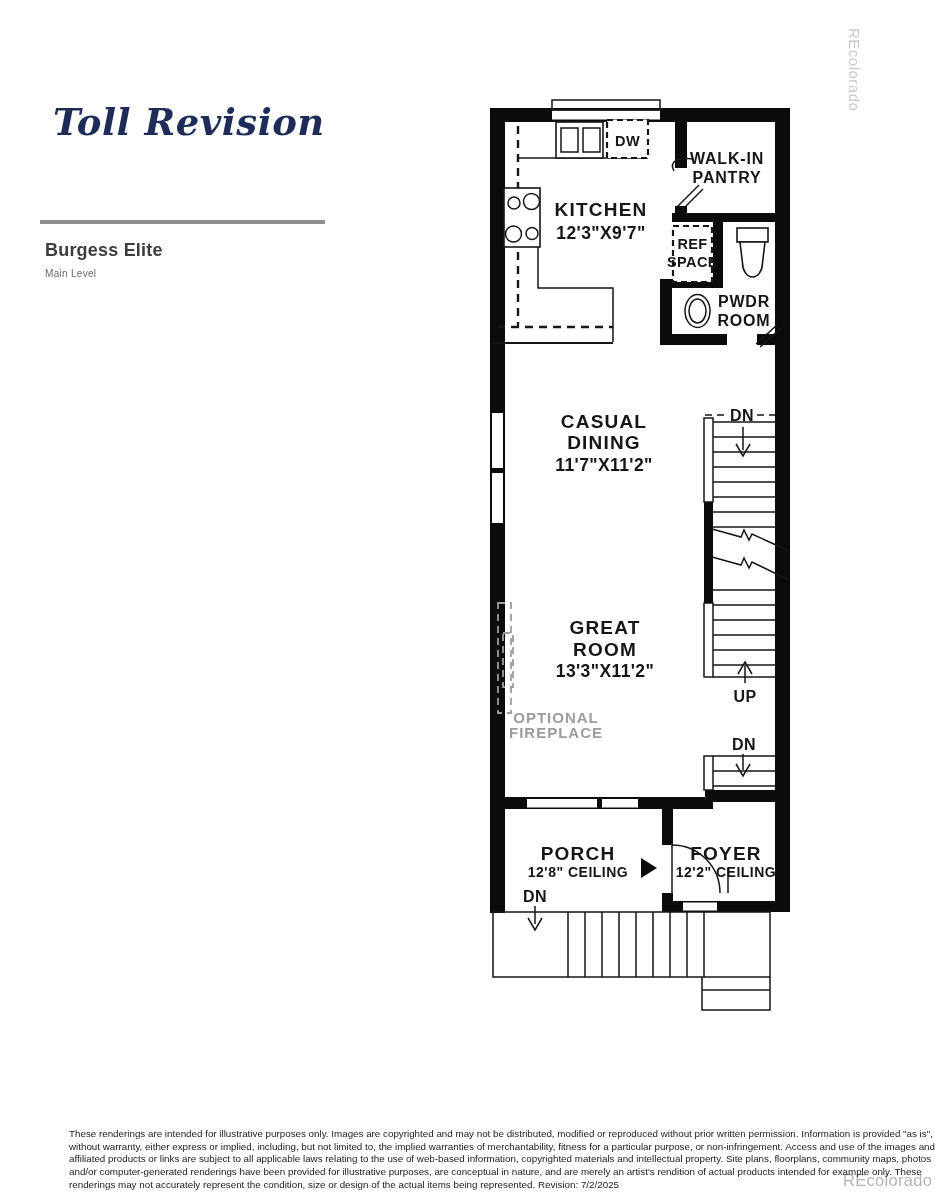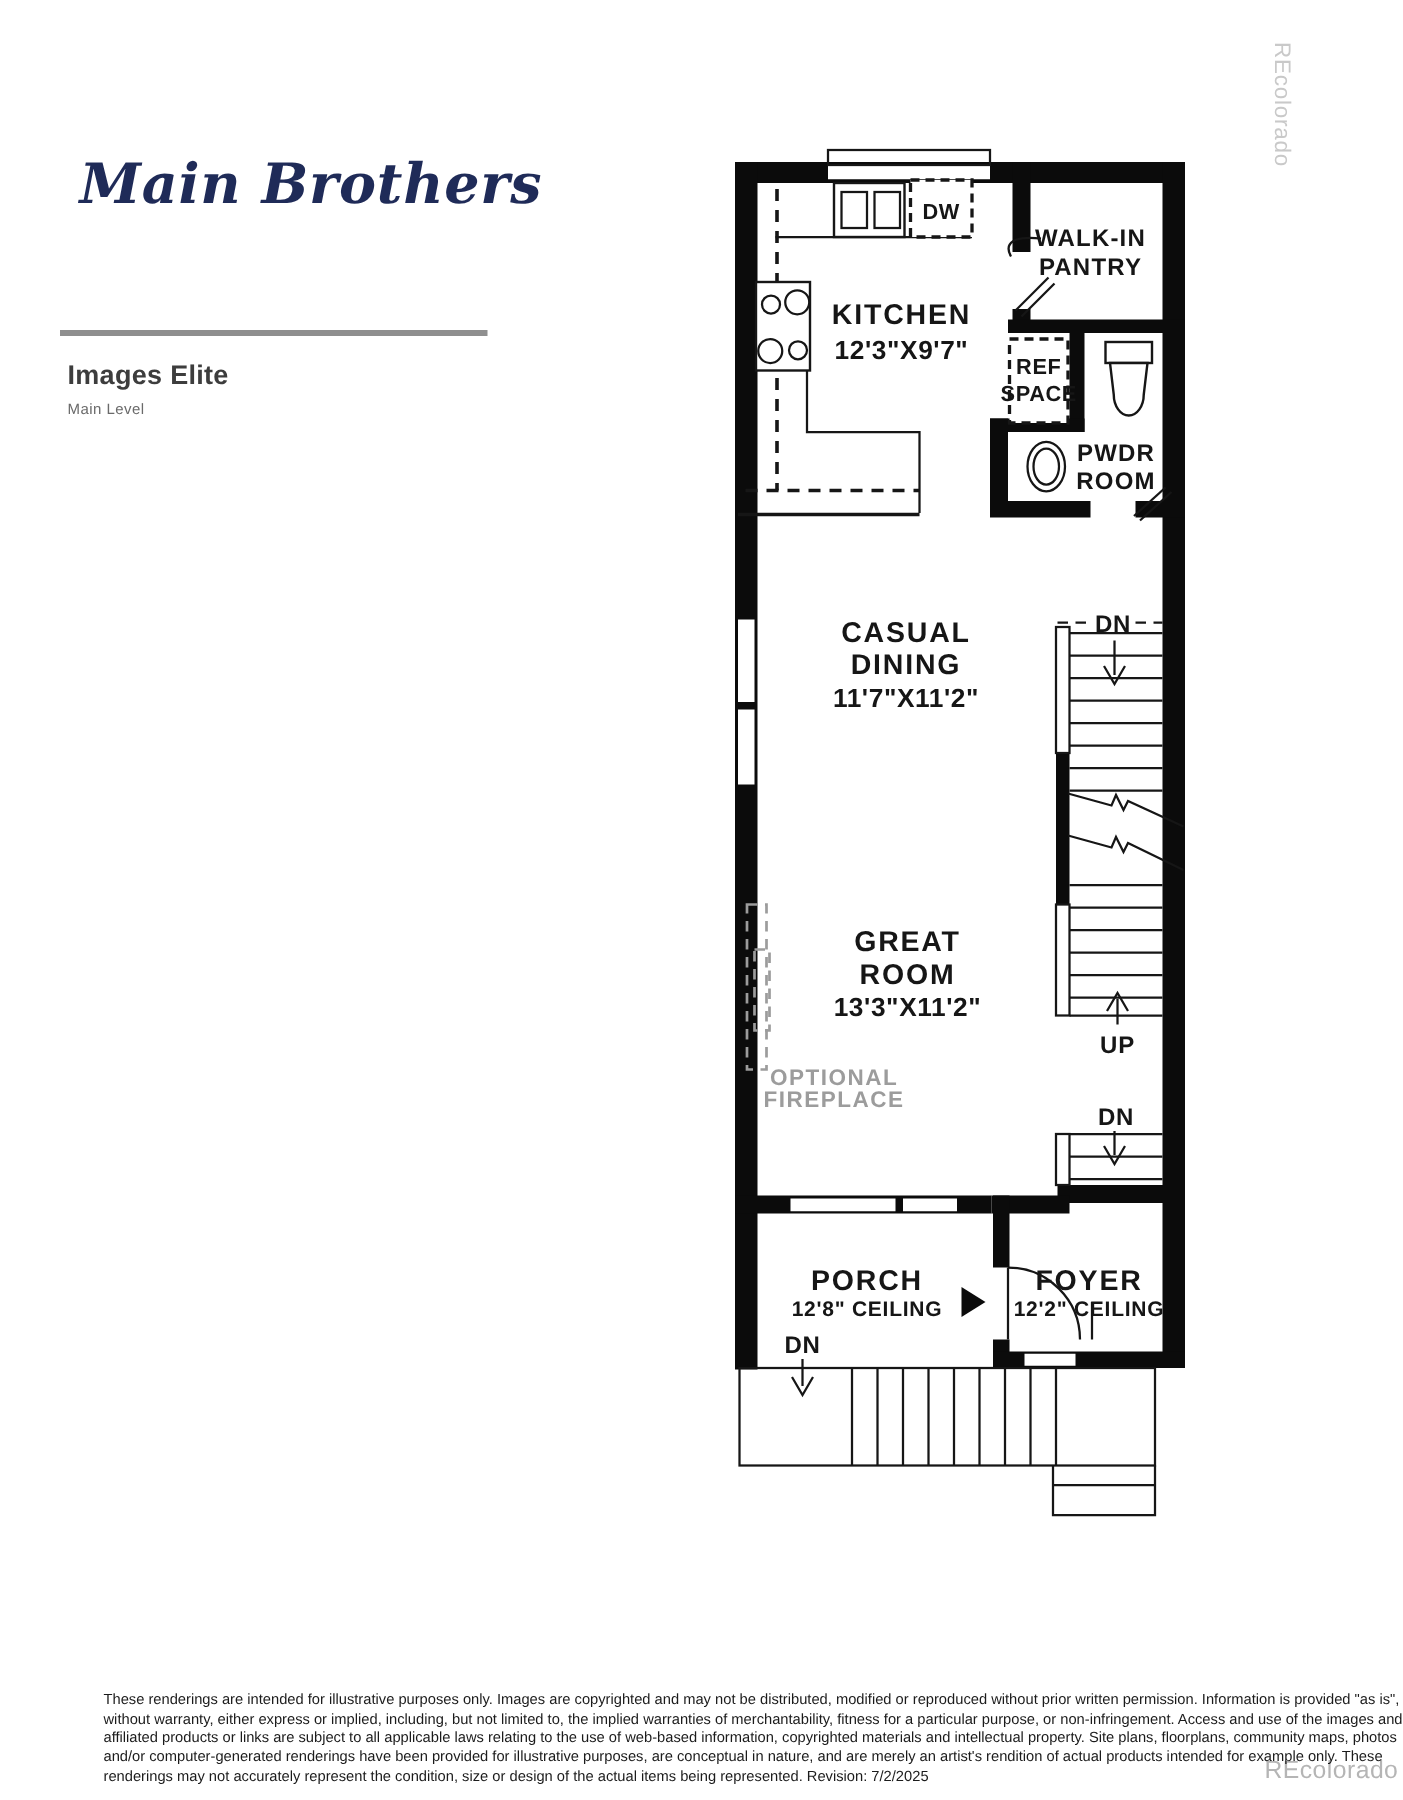--- a/index.html
+++ b/index.html
@@ -33,23 +33,23 @@
   .ln{stroke:#161616;fill:none;stroke-width:1.5;}
   .thick{stroke-width:2.2;}
   .dash{stroke-dasharray:8,6;stroke-width:2.4;}
   .dashbox{stroke-dasharray:6,4;stroke-width:2.2;fill:#ffffff;}
   .gray-dash{stroke:#9c9c9c;stroke-dasharray:7,5;stroke-width:1.8;fill:none;}
   .fix{stroke:#161616;stroke-width:1.6;fill:#ffffff;}
 </style>
 </head>
 <body>
 
-<div class="abs brand">Main Brothers</div>
+<div class="abs brand">Toll Revision</div>
 <div class="abs rule"></div>
-<div class="abs plan-name">Images Elite</div>
+<div class="abs plan-name">Burgess Elite</div>
 <div class="abs level">Main Level</div>
 
 <div class="abs wm-side">REcolorado</div>
 <div class="abs wm-bottom">REcolorado</div>
 
 <div class="abs disclaimer">These renderings are intended for illustrative purposes only. Images are copyrighted and may not be distributed, modified or reproduced without prior written permission. Information is provided "as is", without warranty, either express or implied, including, but not limited to, the implied warranties of merchantability, fitness for a particular purpose, or non-infringement. Access and use of the images and affiliated products or links are subject to all applicable laws relating to the use of web-based information, copyrighted materials and intellectual property. Site plans, floorplans, community maps, photos and/or computer-generated renderings have been provided for illustrative purposes, are conceptual in nature, and are merely an artist's rendition of actual products intended for example only. These renderings may not accurately represent the condition, size or design of the actual items being represented. Revision: 7/2/2025</div>
 
 <svg class="plan" width="935" height="1200" viewBox="0 0 935 1200" xmlns="http://www.w3.org/2000/svg">
 
   <g>

